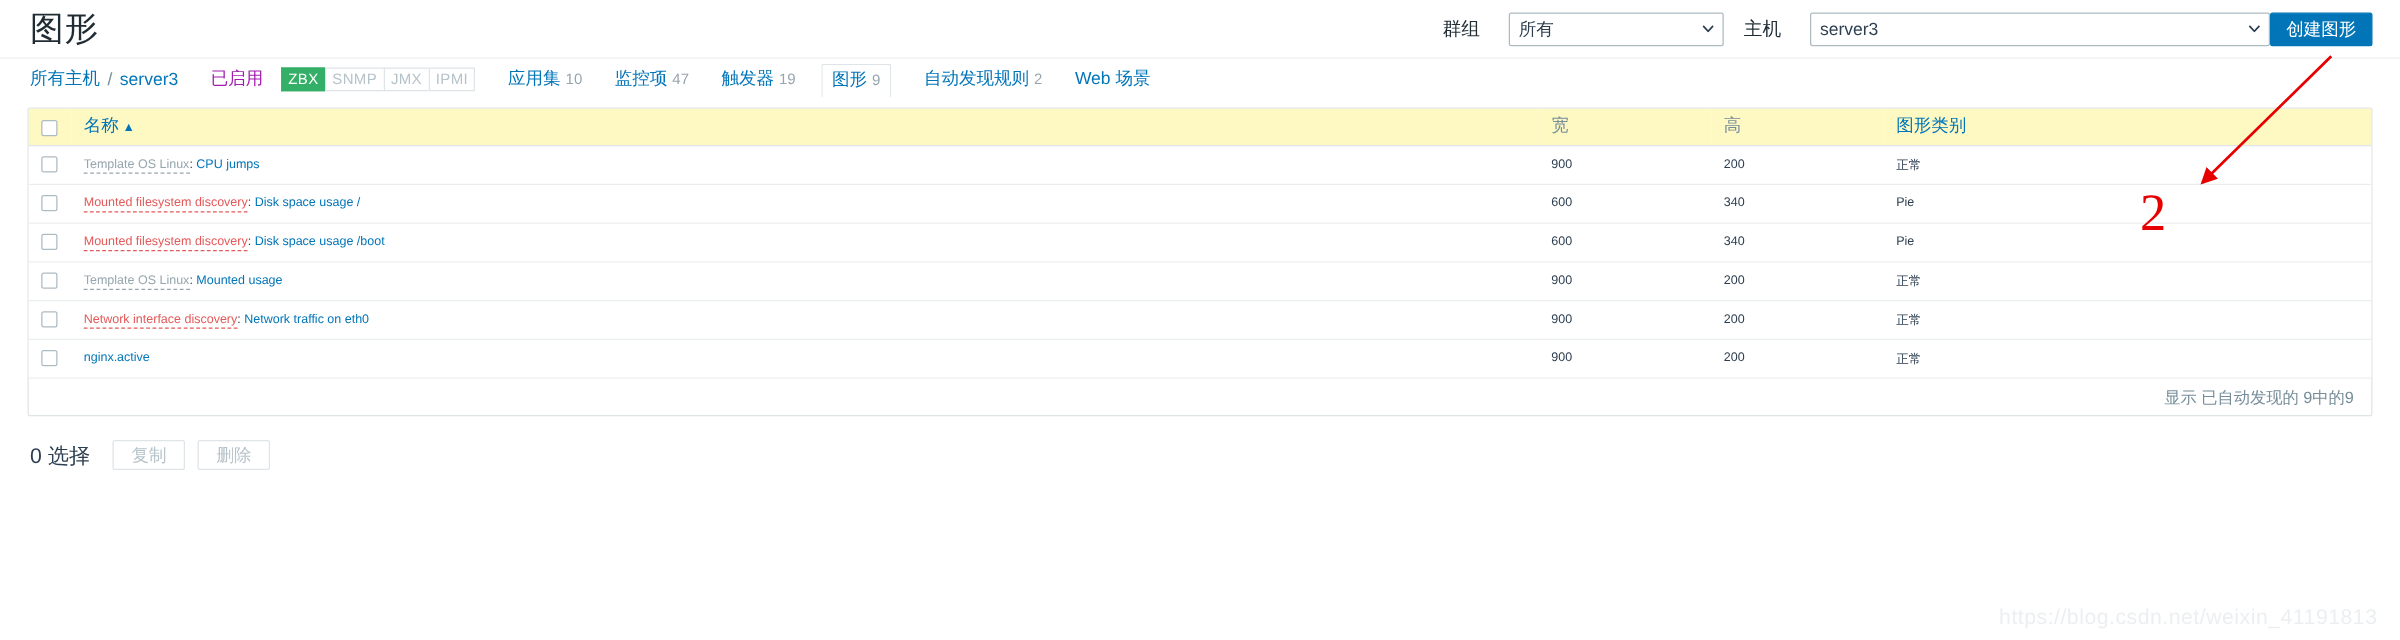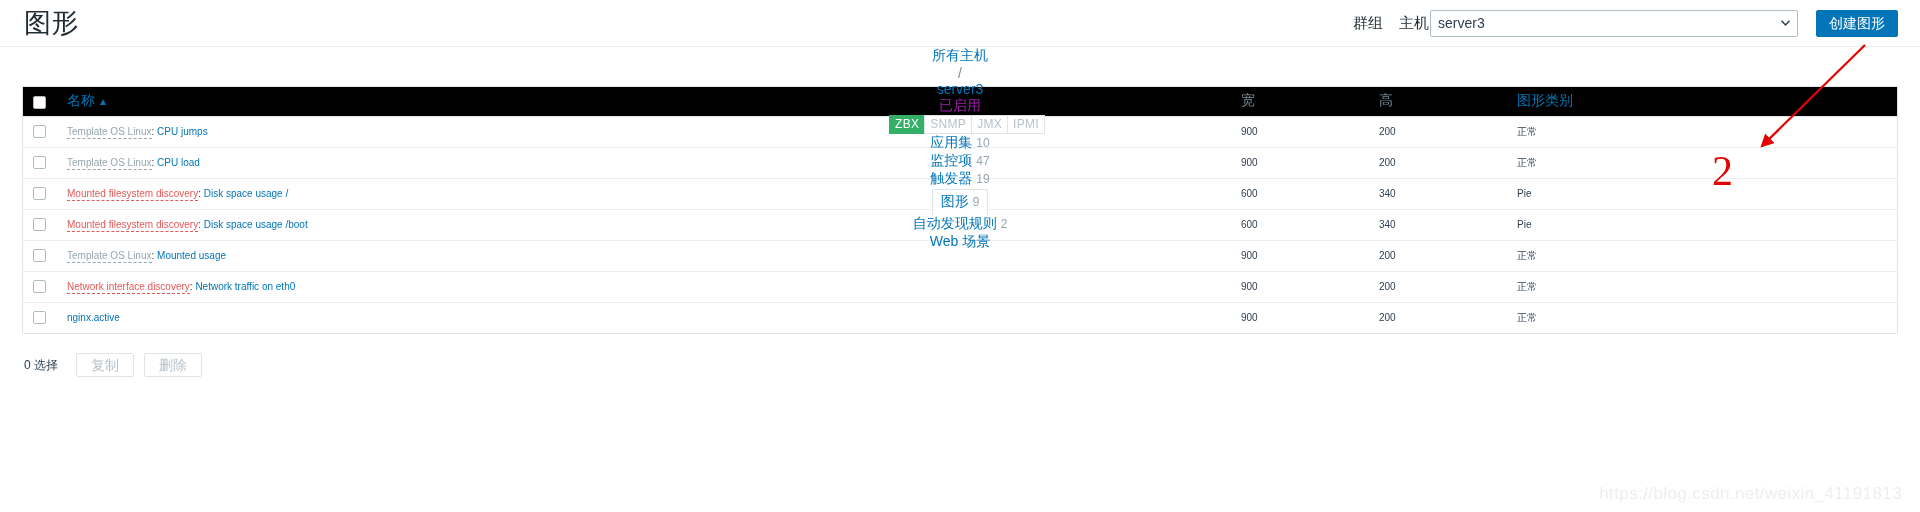--- a/index.html
+++ b/index.html
@@ -31,21 +31,21 @@
     font-weight: normal;
     color: #1f2c33;
     letter-spacing: 0.5px;
     line-height: 1;
   }
   .header-spacer { flex: 1; }
 
   .filter-group {
     display: flex;
     align-items: center;
-    gap: 1px;
+    gap: 23px;
   }
   .filter-label {
     font-size: 15px;
     color: #1f2c33;
     white-space: nowrap;
   }
   .sel {
     height: 27px;
     box-sizing: border-box;
     border: 1px solid #adbbc2;
@@ -67,21 +67,20 @@
     transform: translateY(-50%);
     pointer-events: none;
     width: 9px; height: 6px;
   }
   .sel-group { width: 172px; }
   .sel-host  { width: 368px; }
 
   .create-btn {
     height: 27px;
     box-sizing: border-box;
-    margin-left: 18px;
     padding: 0 12px;
     background: #0275b8;
     border: 1px solid #0275b8;
     border-radius: 2px;
     color: #ffffff;
     font-size: 14px;
     font-family: "Liberation Sans", "DejaVu Sans", sans-serif;
     cursor: pointer;
     line-height: 25px;
   }
@@ -89,21 +88,20 @@
   
   .subnav {
     height: 33px;
     display: flex;
     align-items: center;
     padding: 0 24px;
     box-sizing: border-box;
     border-top: 1px solid #ebeef0;
     gap: 0;
     font-size: 14px;
-    flex-direction: column;
   }
   .crumb-link {
     color: #0275b8;
     text-decoration: none;
     cursor: pointer;
   }
   .crumb-sep {
     color: #768d99;
     margin: 0 6px;
   }
@@ -169,21 +167,21 @@
     border: 1px solid #dfe4e7;
     border-radius: 2px;
     background: #ffffff;
   }
   table.list {
     width: 100%;
     border-collapse: collapse;
     table-layout: fixed;
   }
   table.list thead th {
-    background: #000000;
+    background: #fef9c3;
     border-bottom: 1px solid #dfe4e7;
     font-weight: normal;
     font-size: 14px;
     color: #768d99;
     text-align: left;
     height: 29px;
     padding: 0 10px;
     box-sizing: border-box;
     vertical-align: middle;
   }
@@ -268,21 +266,21 @@
   .action-bar {
     margin: 14px 0 0 0;
     padding: 0 24px;
     height: 34px;
     display: flex;
     align-items: center;
     gap: 10px;
     box-sizing: border-box;
   }
   .sel-count {
-    font-size: 12px;
+    font-size: 17px;
     color: #2c3e50;
     margin-right: 8px;
   }
   .btn-disabled {
     height: 24px;
     box-sizing: border-box;
     padding: 0 14px;
     background: #ffffff;
     border: 1px solid #dfe4e7;
     border-radius: 2px;
@@ -322,20 +320,28 @@
 </style>
 </head>
 <body>
 
 <div class="header">
   <div class="page-title">图形</div>
   <div class="header-spacer"></div>
 
   <div class="filter-group">
     <span class="filter-label">群组</span>
+    <span class="sel-wrap">
+      <select class="sel sel-group">
+        <option>所有</option>
+      </select>
+      <svg class="chev" viewBox="0 0 9 6">
+        <path d="M0.5 0.7 L4.5 5 L8.5 0.7" fill="none" stroke="#2c3e50" stroke-width="1.4"></path>
+      </svg>
+    </span>
   </div>
 
   <div class="filter-group" style="margin-left:16px;">
     <span class="filter-label">主机</span>
     <span class="sel-wrap">
       <select class="sel sel-host">
         <option>server3</option>
       </select>
       <svg class="chev" viewBox="0 0 9 6">
         <path d="M0.5 0.7 L4.5 5 L8.5 0.7" fill="none" stroke="#2c3e50" stroke-width="1.4"></path>
@@ -412,27 +418,20 @@
     <tbody id="rows-body">
         <tr>
           <td class="col-chk"><span class="chk"></span></td>
           <td class="col-name"><span class="prefix tpl">Template OS Linux</span><span class="colon">: </span><a class="graph-name">CPU jumps</a></td>
           <td class="col-w num">900</td>
           <td class="col-h num">200</td>
           <td class="col-type gtype">正常</td>
         </tr>
         <tr>
           <td class="col-chk"><span class="chk"></span></td>
-          <td class="col-name"><span class="prefix tpl">Template OS Linux</span><span class="colon">: </span><a class="graph-name">CPU load</a></td>
-          <td class="col-w num">900</td>
-          <td class="col-h num">200</td>
-          <td class="col-type gtype">正常</td>
-        </tr>
-        <tr>
-          <td class="col-chk"><span class="chk"></span></td>
           <td class="col-name"><span class="prefix disc">Mounted filesystem discovery</span><span class="colon">: </span><a class="graph-name">Disk space usage /</a></td>
           <td class="col-w num">600</td>
           <td class="col-h num">340</td>
           <td class="col-type gtype">Pie</td>
         </tr>
         <tr>
           <td class="col-chk"><span class="chk"></span></td>
           <td class="col-name"><span class="prefix disc">Mounted filesystem discovery</span><span class="colon">: </span><a class="graph-name">Disk space usage /boot</a></td>
           <td class="col-w num">600</td>
           <td class="col-h num">340</td>
@@ -454,20 +453,23 @@
         </tr>
         <tr>
           <td class="col-chk"><span class="chk"></span></td>
           <td class="col-name"><a class="graph-name">nginx.active</a></td>
           <td class="col-w num">900</td>
           <td class="col-h num">200</td>
           <td class="col-type gtype">正常</td>
         </tr>
       </tbody>
   </table>
+  <div class="table-footer">
+    <span class="footer-strong">显示 已自动发现的 9中的9</span>
+  </div>
 </div>
 
 <div class="action-bar">
   <span class="sel-count">0 选择</span>
   <button class="btn-disabled">复制</button>
   <button class="btn-disabled">删除</button>
 </div>
 
 <div class="annot">
   <svg width="1920" height="512">

